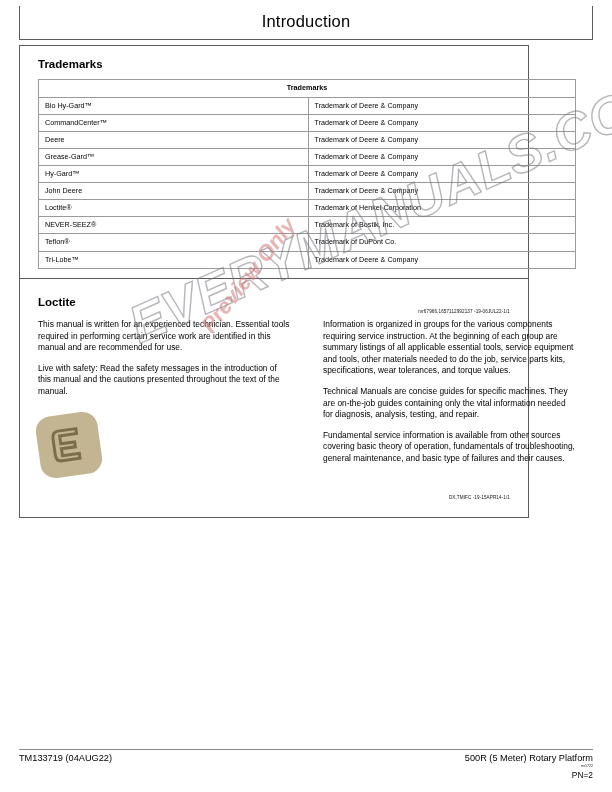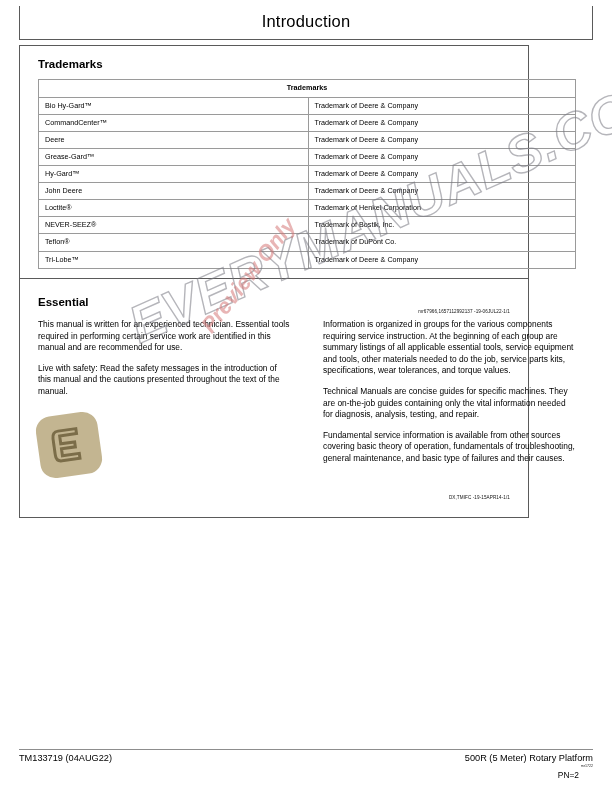--- a/index.html
+++ b/index.html
@@ -177,21 +177,21 @@
   .footer-code {
     position: absolute;
     right: 19px;
     top: 764px;
     font-size: 3.6px;
     text-align: right;
     color: #222;
   }
   .footer-pn {
     position: absolute;
-    right: 33px;
+    right: 19px;
     top: 770px;
     font-size: 8.4px;
     text-align: center;
   }
 
   
   .watermark {
     position: absolute;
     left: 0;
     top: 0;
@@ -309,21 +309,21 @@
           <td>Tri-Lobe™</td>
           <td>Trademark of Deere &amp; Company</td>
         </tr>
       </tbody>
     </table>
 
     <div class="ref-code tm-ref">mr67966,1657112992137 -19-06JUL22-1/1</div>
 
     <div class="section-divider"></div>
 
-    <div class="section-heading fw-heading-pos">Essential</div>
+    <div class="section-heading fw-heading-pos">Loctite</div>
 
     <div class="columns">
       <div class="col">
         <p>This manual is written for an experienced technician. Essential tools required in performing certain service work are identified in this manual and are recommended for use.</p>
         <p>Live with safety:  Read the safety messages in the introduction of this manual and the cautions presented throughout the text of the manual.</p>
       </div>
       <div class="col">
         <p>Information is organized in groups for the various components requiring service instruction.  At the beginning of each group are summary listings of all applicable essential tools, service equipment and tools, other materials needed to do the job, service parts kits, specifications, wear tolerances, and torque values.</p>
         <p>Technical Manuals are concise guides for specific machines. They are on-the-job guides containing only the vital information needed for diagnosis, analysis, testing, and repair.</p>
         <p>Fundamental service information is available from other sources covering basic theory of operation, fundamentals of troubleshooting, general maintenance, and basic type of failures and their causes.</p>

